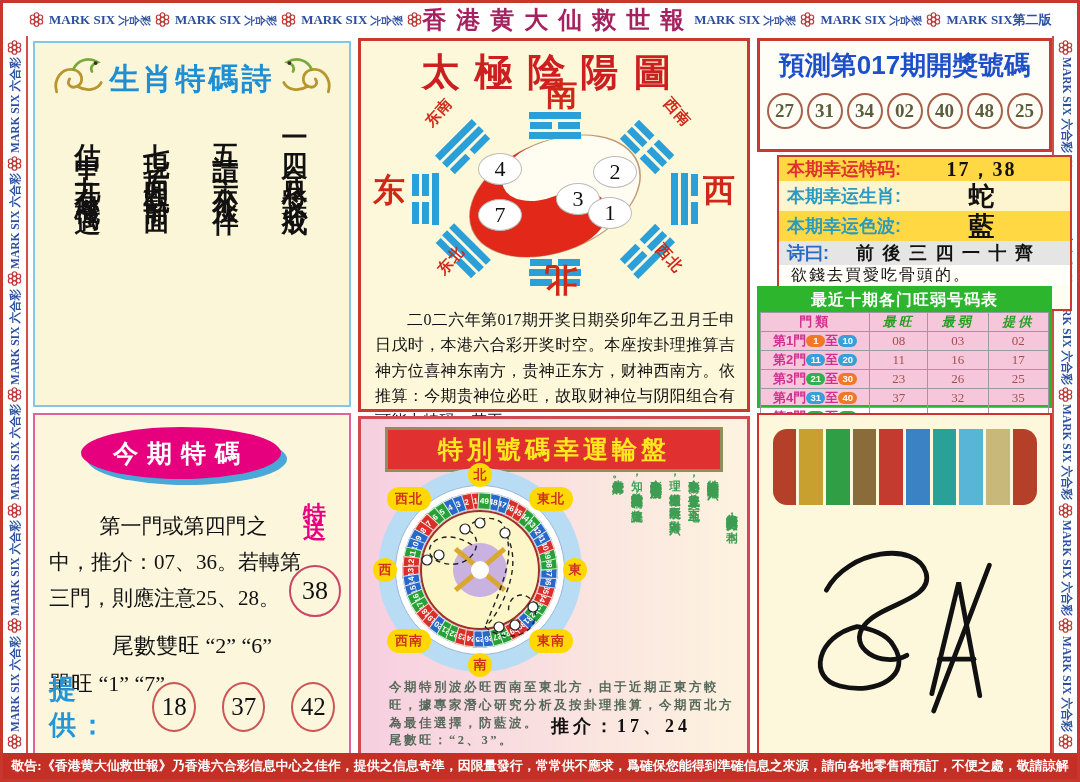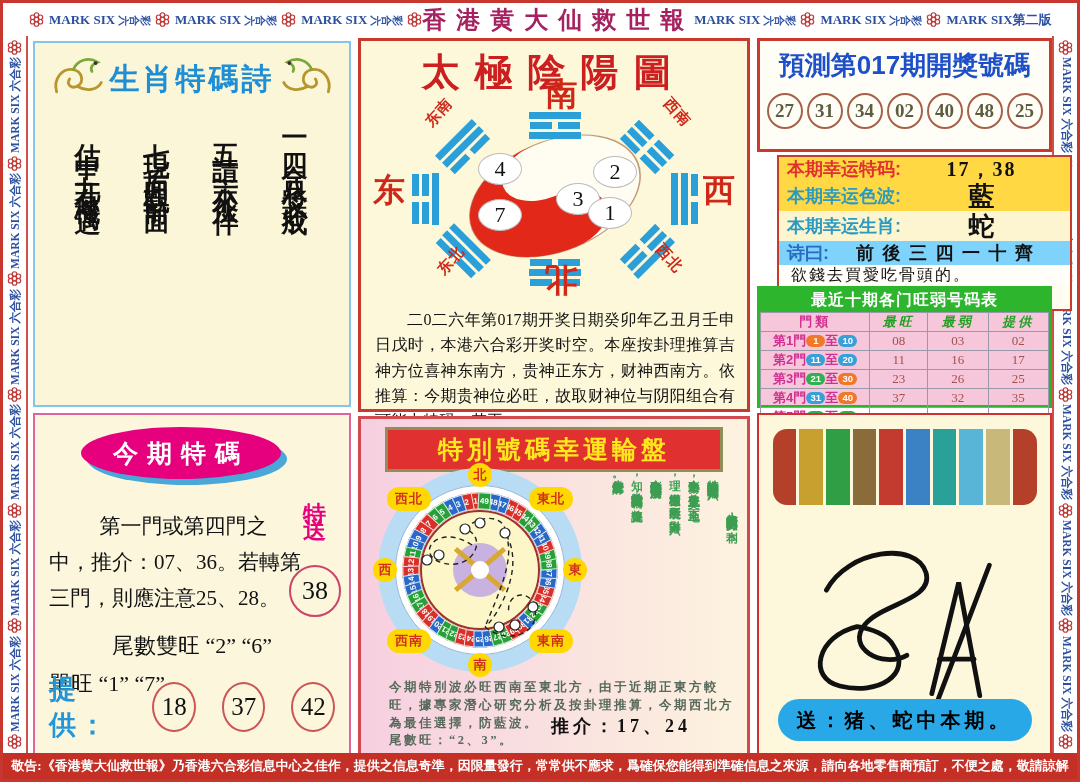--- a/index.html
+++ b/index.html
@@ -171,21 +171,21 @@
     font-size:19px; color:#5c5c40; font-weight:bold; box-sizing:border-box; }
 
   
   #lucky-panel { left:754px; top:152px; width:295px; height:156px;
     border:2px solid #c93a2e; background:#fffdf0; display:flex;
     flex-direction:column;margin-left:20px; }
   .lrow { display:flex; align-items:center; padding:0 8px; overflow:hidden; }
   .lr0 { height:24px; background:#ffd843; }
   .lr1 { height:30px; background:#fdf4d0; }
   .lr2 { height:30px; background:#ffd843; }
-  .lr3 { height:24px; background:#7dd3fc; }
+  .lr3 { height:24px; background:#e5e5e5; }
   .lr4 { height:20px; background:#fffef8; }
   .llabel { font-size:18px; font-weight:bold;
     font-family:"Liberation Sans",sans-serif; white-space:nowrap; }
   .ll-red { color:#e03030; } .ll-teal { color:#2a9ac0; } .ll-blue { color:#2a6ac0; }
   .lvalue { flex:1; text-align:center; font-weight:bold; color:#111; }
   .lv0 { font-size:20px; letter-spacing:2px; }
   .lv-big { font-size:26px; }
   .lv3 { font-size:18px; letter-spacing:2px; }
   .ltail { font-size:16px; color:#111; padding-left:4px; letter-spacing:2px; }
 
@@ -850,27 +850,27 @@
         <span class="pcircle">48</span>
         <span class="pcircle">25</span>
       </div>
   </div>
 
   <div id="lucky-panel" class="panel">
     <div class="lrow lr0">
       <span class="llabel ll-red">本期幸运特码:</span>
       <span class="lvalue lv0">17，38</span>
     </div>
+    <div class="lrow lr1">
+      <span class="llabel ll-teal">本期幸运生肖:</span>
+      <span class="lvalue lv-big">蛇</span>
+    </div>
     <div class="lrow lr2">
       <span class="llabel ll-teal">本期幸运色波:</span>
       <span class="lvalue lv-big">藍</span>
-    </div>
-    <div class="lrow lr1">
-      <span class="llabel ll-teal">本期幸运生肖:</span>
-      <span class="lvalue lv-big">蛇</span>
     </div>
     <div class="lrow lr3">
       <span class="llabel ll-blue">诗曰:</span>
       <span class="lvalue lv3">前 後 三 四 一 十 齊</span>
     </div>
     <div class="lrow lr4">
       <span class="ltail">欲錢去買愛吃骨頭的。</span>
     </div>
   </div>
 
@@ -943,18 +943,17 @@
     </div>
     <svg class="scribble" width="230" height="195" viewBox="0 0 240 200">
       <g fill="none" stroke="#111" stroke-width="5" stroke-linecap="round">
         <path d="M38,60 C60,18 132,8 142,42 C150,70 96,74 78,96 C58,120 96,142 122,128"></path>
         <path d="M70,98 C28,108 18,152 52,160 C92,170 128,148 108,118 C102,106 84,100 70,98"></path>
         <path d="M148,168 L176,52 L198,170"></path>
         <path d="M156,132 L192,132"></path>
         <path d="M208,34 L150,186"></path>
       </g>
     </svg>
-    <div class="mpill">送：猪、蛇中本期。</div>
   </div>
 
   <div class="footer-band">敬告:《香港黄大仙救世報》乃香港六合彩信息中心之佳作，提供之信息奇準，因限量發行，常常供不應求，爲確保您能得到準確信息之來源，請向各地零售商預訂，不便之處，敬請諒解</div>
 
 </div>
 
 </body></html>

